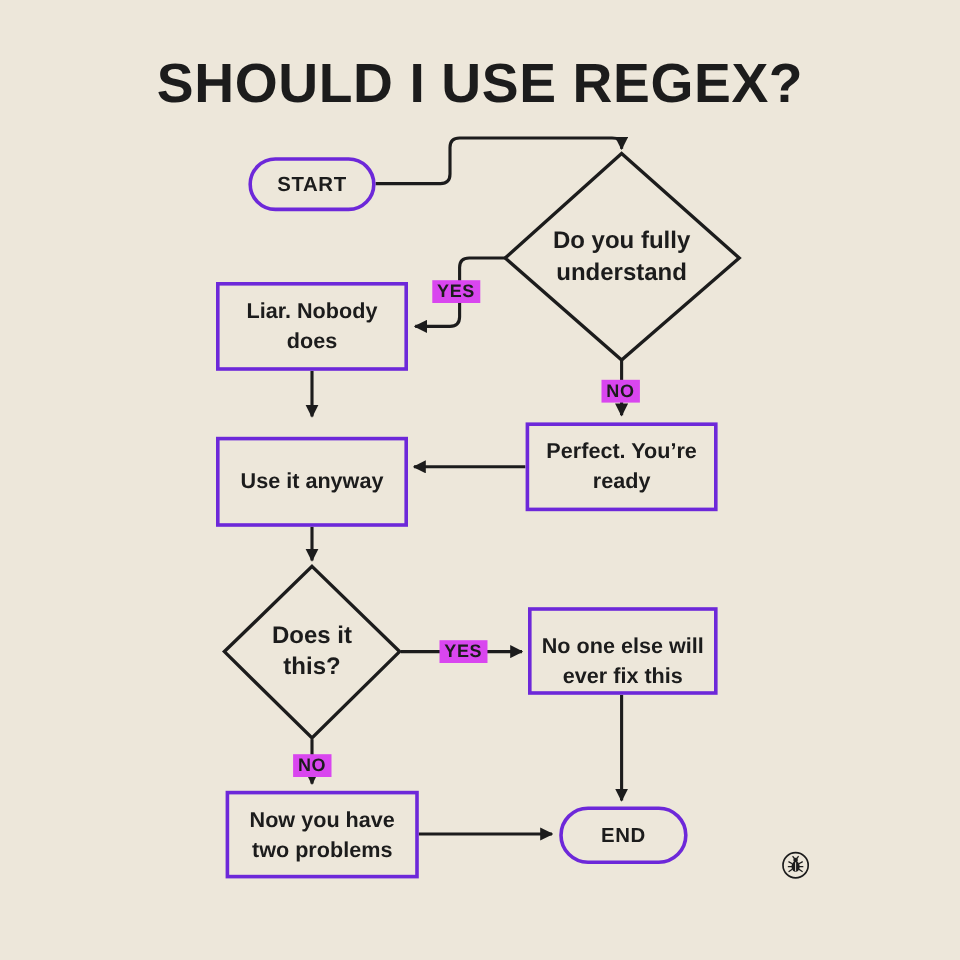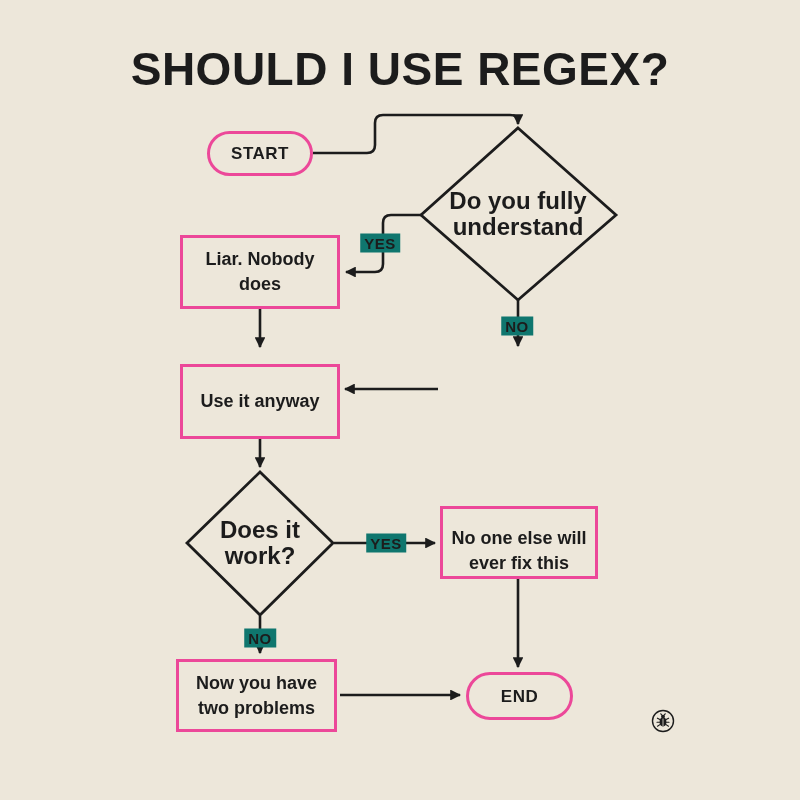--- a/index.html
+++ b/index.html
@@ -20,49 +20,49 @@
     font-size: 46px;
     font-weight: bold;
     letter-spacing: 0.5px;
     color: #1C1C1C;
   }
 
   svg.wires { position: absolute; left: 0; top: 0; width: 800px; height: 800px; }
 
   .node {
     position: absolute;
-    border: 3px solid #ec4899;
+    border: 3px solid #6d28d9;
     background: #EDE7DA;
     display: flex;
     flex-direction: column;
     align-items: center;
     justify-content: center;
     text-align: center;
     font-weight: bold;
     font-size: 18px;
     line-height: 25px;
     color: #1C1C1C;
   }
   .pill { border-radius: 24px; font-size: 17px; letter-spacing: 0.5px; }
 
   .diamond-text {
     position: absolute;
     transform: translate(-50%, -50%);
     text-align: center;
     font-weight: bold;
-    font-size: 24px;
+    font-size: 20px;
     line-height: 26px;
     color: #1C1C1C;
   }
   .ln { display: block; }
 
   .edge-label {
     position: absolute;
     transform: translate(-50%, -50%);
-    background: #0f766e;
+    background: #d946ef;
     padding: 1px 4px;
     font-weight: bold;
     font-size: 15px;
     letter-spacing: 0.5px;
     color: #1C1C1C;
   }
 
   .bug-badge { position: absolute; left: 651px; top: 709px; }
 </style>
 </head>
@@ -115,32 +115,36 @@
 
   <div class="node" style="left:180px; top:235px; width:160px; height:74px;">
     <span class="ln">Liar. Nobody</span>
     <span class="ln">does</span>
   </div>
 
   <div class="node" style="left:180px; top:364px; width:160px; height:75px;">
     <span class="ln">Use it anyway</span>
   </div>
 
+  <div class="node" style="left:438px; top:352px; width:160px; height:74px;">
+    <span class="ln">Perfect. You’re</span>
+    <span class="ln">ready</span>
+  </div>
 
   <div class="diamond-text" style="left:260px; top:543px; width:120px;">
     <span class="ln">Does it</span>
-    <span class="ln">work?</span>
+    <span class="ln">this?</span>
   </div>
 
   <div class="node" style="left:440px; top:506px; width:158px; height:73px;justify-content:flex-end;">
     <span class="ln">No one else will</span>
     <span class="ln">ever fix this</span>
   </div>
 
-  <div class="node" style="left:176px; top:659px; width:161px; height:73px;">
+  <div class="node" style="left:188px; top:659px; width:161px; height:73px;">
     <span class="ln">Now you have</span>
     <span class="ln">two problems</span>
   </div>
 
   <div class="node pill" style="left:466px; top:672px; width:107px; height:48px;">
     <span>END</span>
   </div>
 
   <div class="edge-label" style="left:380px; top:243px;">YES</div>
   <div class="edge-label" style="left:517px; top:326px;">NO</div>

